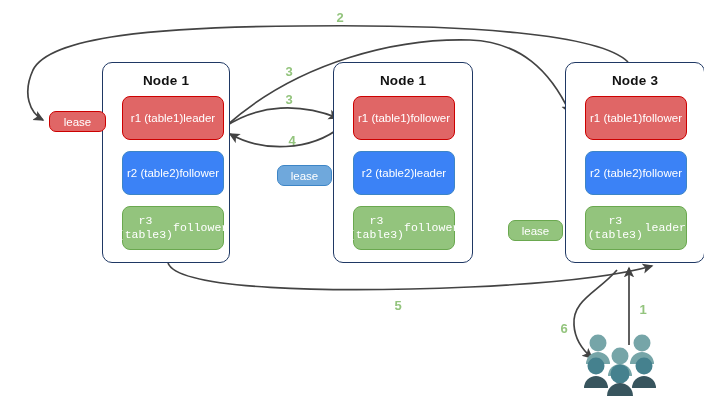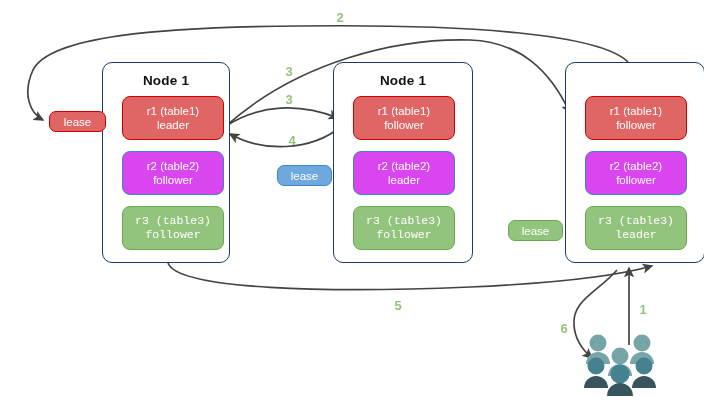--- a/index.html
+++ b/index.html
@@ -40,30 +40,30 @@
     font-size: 13.5px;
     font-weight: bold;
     color: #111111;
     letter-spacing: 0.2px;
   }
   .replica {
     position: absolute;
     box-sizing: border-box;
     border-radius: 8px;
     display: flex;
-    flex-direction: column;
+    flex-direction: row;
     align-items: center;
     justify-content: center;
     color: #ffffff;
     font-size: 11.5px;
     line-height: 14px;
     text-align: center;
   }
   .replica.red    { background: #e06666; border: 1.4px solid #cc0000; }
-  .replica.blue   { background: #d946ef; border: 1.4px solid #3d85c6; }
+  .replica.blue   { background: #3b82f6; border: 1.4px solid #3d85c6; }
   .replica.green  { background: #93c47d; border: 1.4px solid #6aa84f; font-family: Liberation Mono, monospace; }
   .lease {
     position: absolute;
     box-sizing: border-box;
     border-radius: 7px;
     display: flex;
     align-items: center;
     justify-content: center;
     color: #ffffff;
     font-size: 11.5px;
@@ -148,20 +148,21 @@
       <span>r2 (table2)</span>
       <span>leader</span>
     </div>
     <div class="replica green" style="left:19px; top:143px; width:102px; height:44px;">
       <span>r3 (table3)</span>
       <span>follower</span>
     </div>
   </div>
 
   <div class="node-box" style="left:565px; top:62px; width:140px; height:201px;">
+    <div class="node-title">Node 3</div>
     <div class="replica red" style="left:19px; top:33px; width:102px; height:44px;">
       <span>r1 (table1)</span>
       <span>follower</span>
     </div>
     <div class="replica blue" style="left:19px; top:88px; width:102px; height:44px;">
       <span>r2 (table2)</span>
       <span>follower</span>
     </div>
     <div class="replica green" style="left:19px; top:143px; width:102px; height:44px;">
       <span>r3 (table3)</span>

